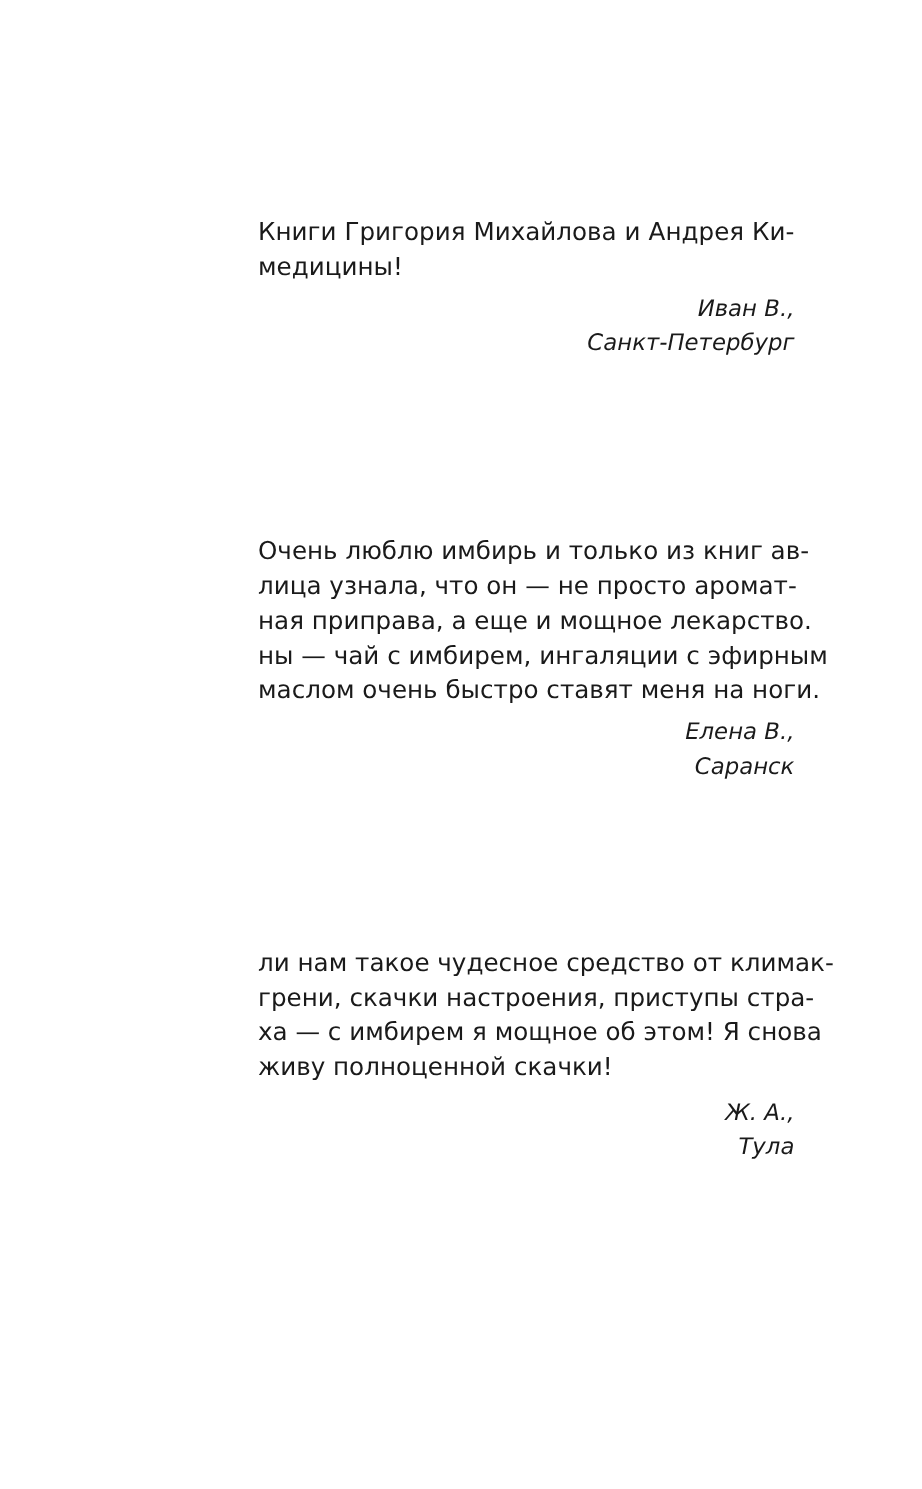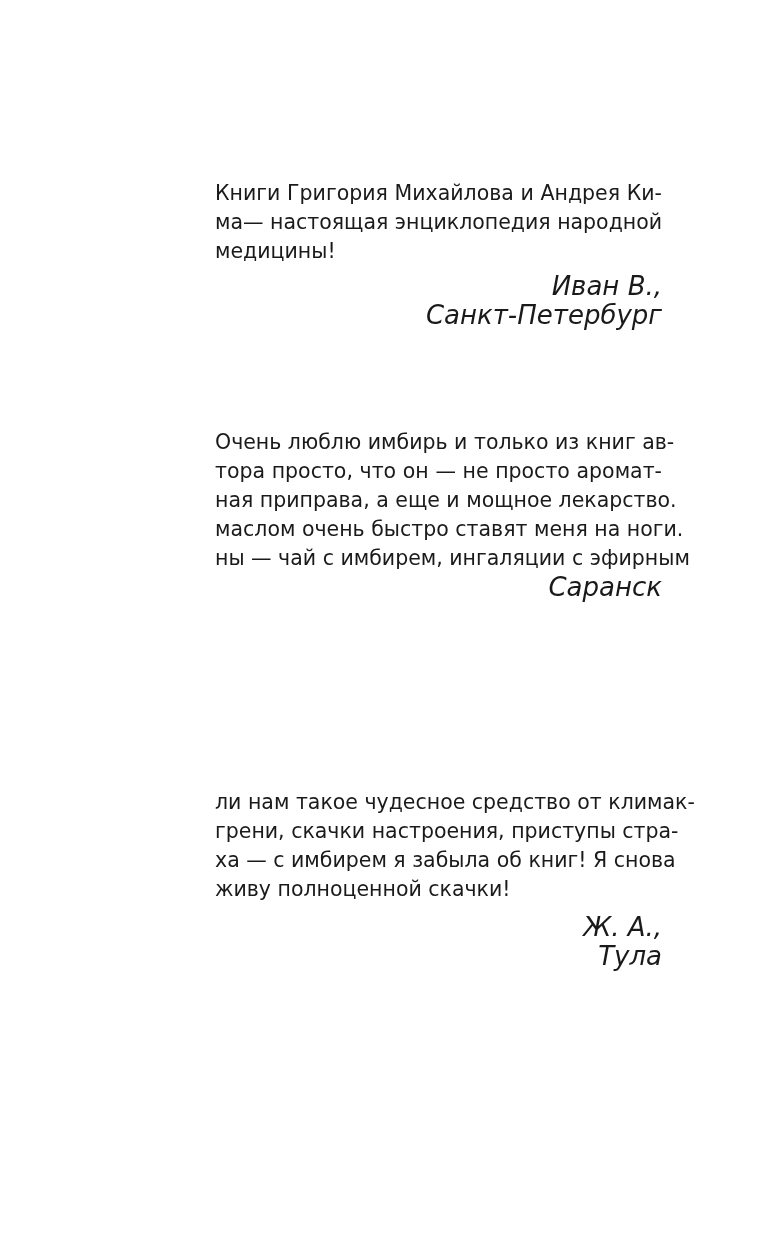--- a/index.html
+++ b/index.html
@@ -2,43 +2,43 @@
 <html><head>
 <meta charset="utf-8">
 <style>
   html, body { margin: 0; padding: 0; background: #ffffff; }
   body { width: 768px; height: 1241px; position: relative; overflow: hidden;
          font-family: "DejaVu Sans", sans-serif; color: #1a1a1a; }
   .review { position: absolute; left: 215px; width: 447px; }
   .line { display: block; height: 29px; line-height: 29px; font-size: 20.5px;
           white-space: nowrap; text-align: justify; text-align-last: justify; }
   .line.last { text-align-last: left; }
-  .sig { display: block; height: 29px; line-height: 29px; font-size: 26px;
+  .sig { display: block; height: 29px; line-height: 29px; font-size: 19px;
          font-style: italic; text-align: right; white-space: nowrap; }
 </style>
 </head>
 <body>
 
 <div class="review" style="top:143px;margin-top:36px;">
   <span class="line">Книги Григория Михайлова и Андрея Ки-</span>
-  <span class="line">ма— настоящая энциклопедия народной</span>
   <span class="line last">медицины!</span>
   <span class="sig" style="margin-top:6px;">Иван В.,</span>
   <span class="sig">Санкт-Петербург</span>
 </div>
 
-<div class="review" style="top:428px;">
+<div class="review" style="top:445px;">
   <span class="line">Очень люблю имбирь и только из книг ав-</span>
-  <span class="line">тора просто, что он — не просто аромат-</span>
+  <span class="line">лица узнала, что он — не просто аромат-</span>
   <span class="line">ная приправа, а еще и мощное лекарство.</span>
+  <span class="line">ны — чай с имбирем, ингаляции с эфирным</span>
   <span class="line">маслом очень быстро ставят меня на ноги.</span>
-  <span class="line">ны — чай с имбирем, ингаляции с эфирным</span>
+  <span class="sig" style="margin-top:6px;">Елена В.,</span>
   <span class="sig">Саранск</span>
 </div>
 
 <div class="review" style="top:788px;">
   <span class="line">ли нам такое чудесное средство от климак-</span>
   <span class="line">грени, скачки настроения, приступы стра-</span>
-  <span class="line">ха — с имбирем я забыла об книг! Я снова</span>
+  <span class="line">ха — с имбирем я мощное об этом! Я снова</span>
   <span class="line last">живу полноценной скачки!</span>
   <span class="sig" style="margin-top:9px;">Ж. А.,</span>
   <span class="sig">Тула</span>
 </div>
 
 </body></html>

